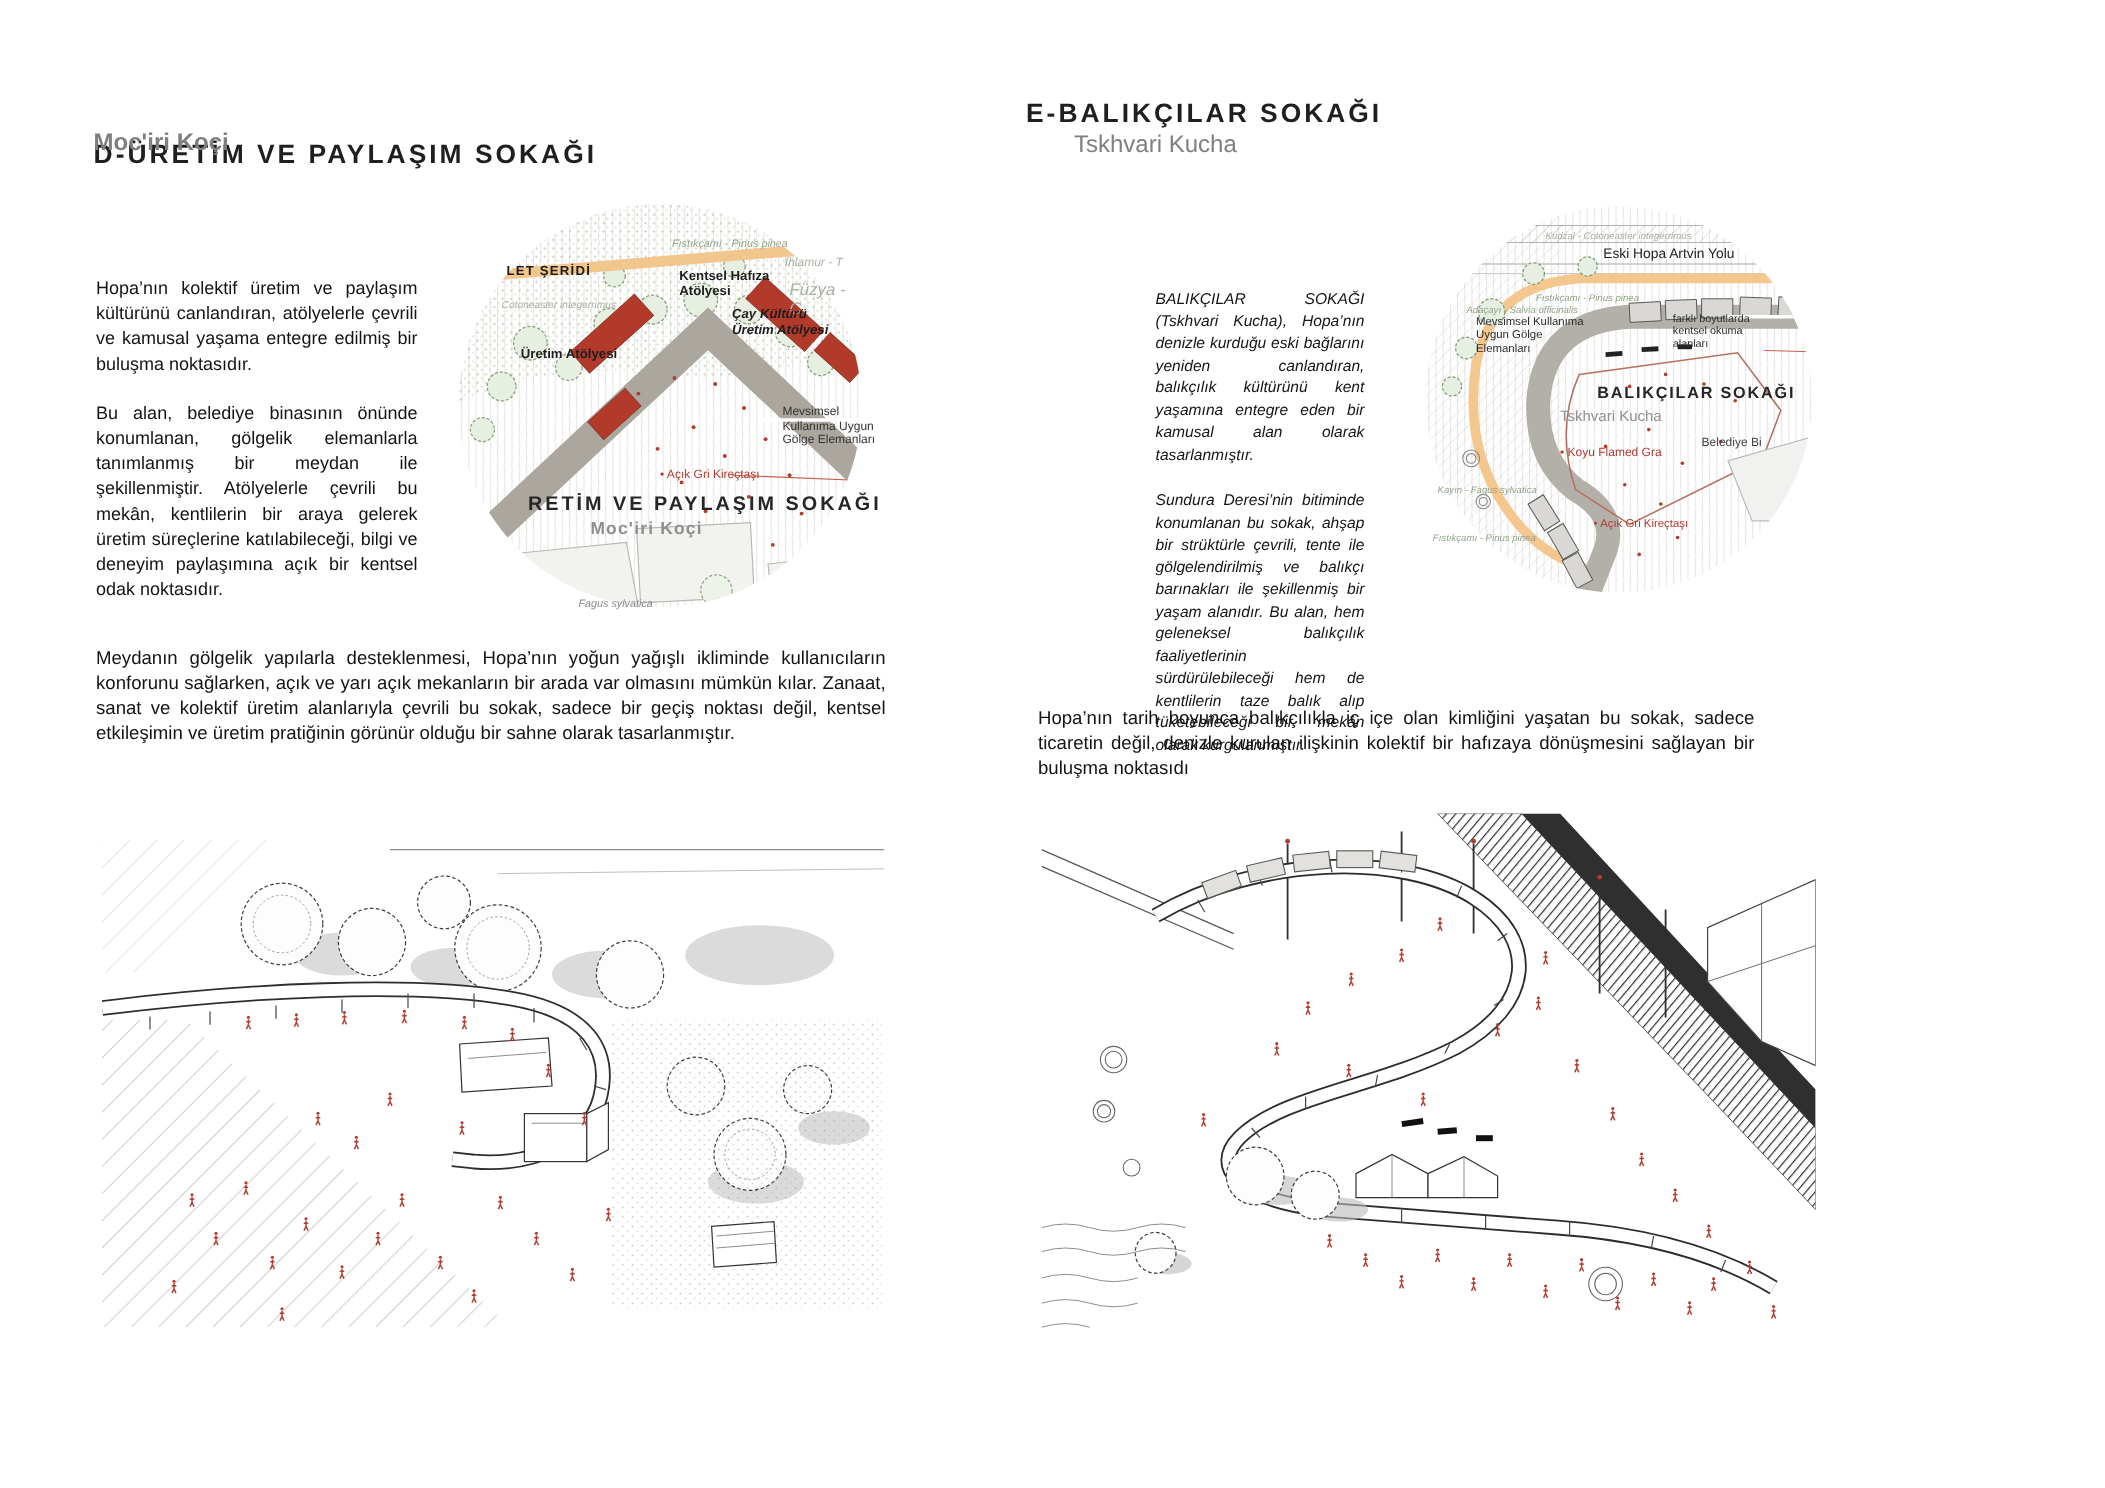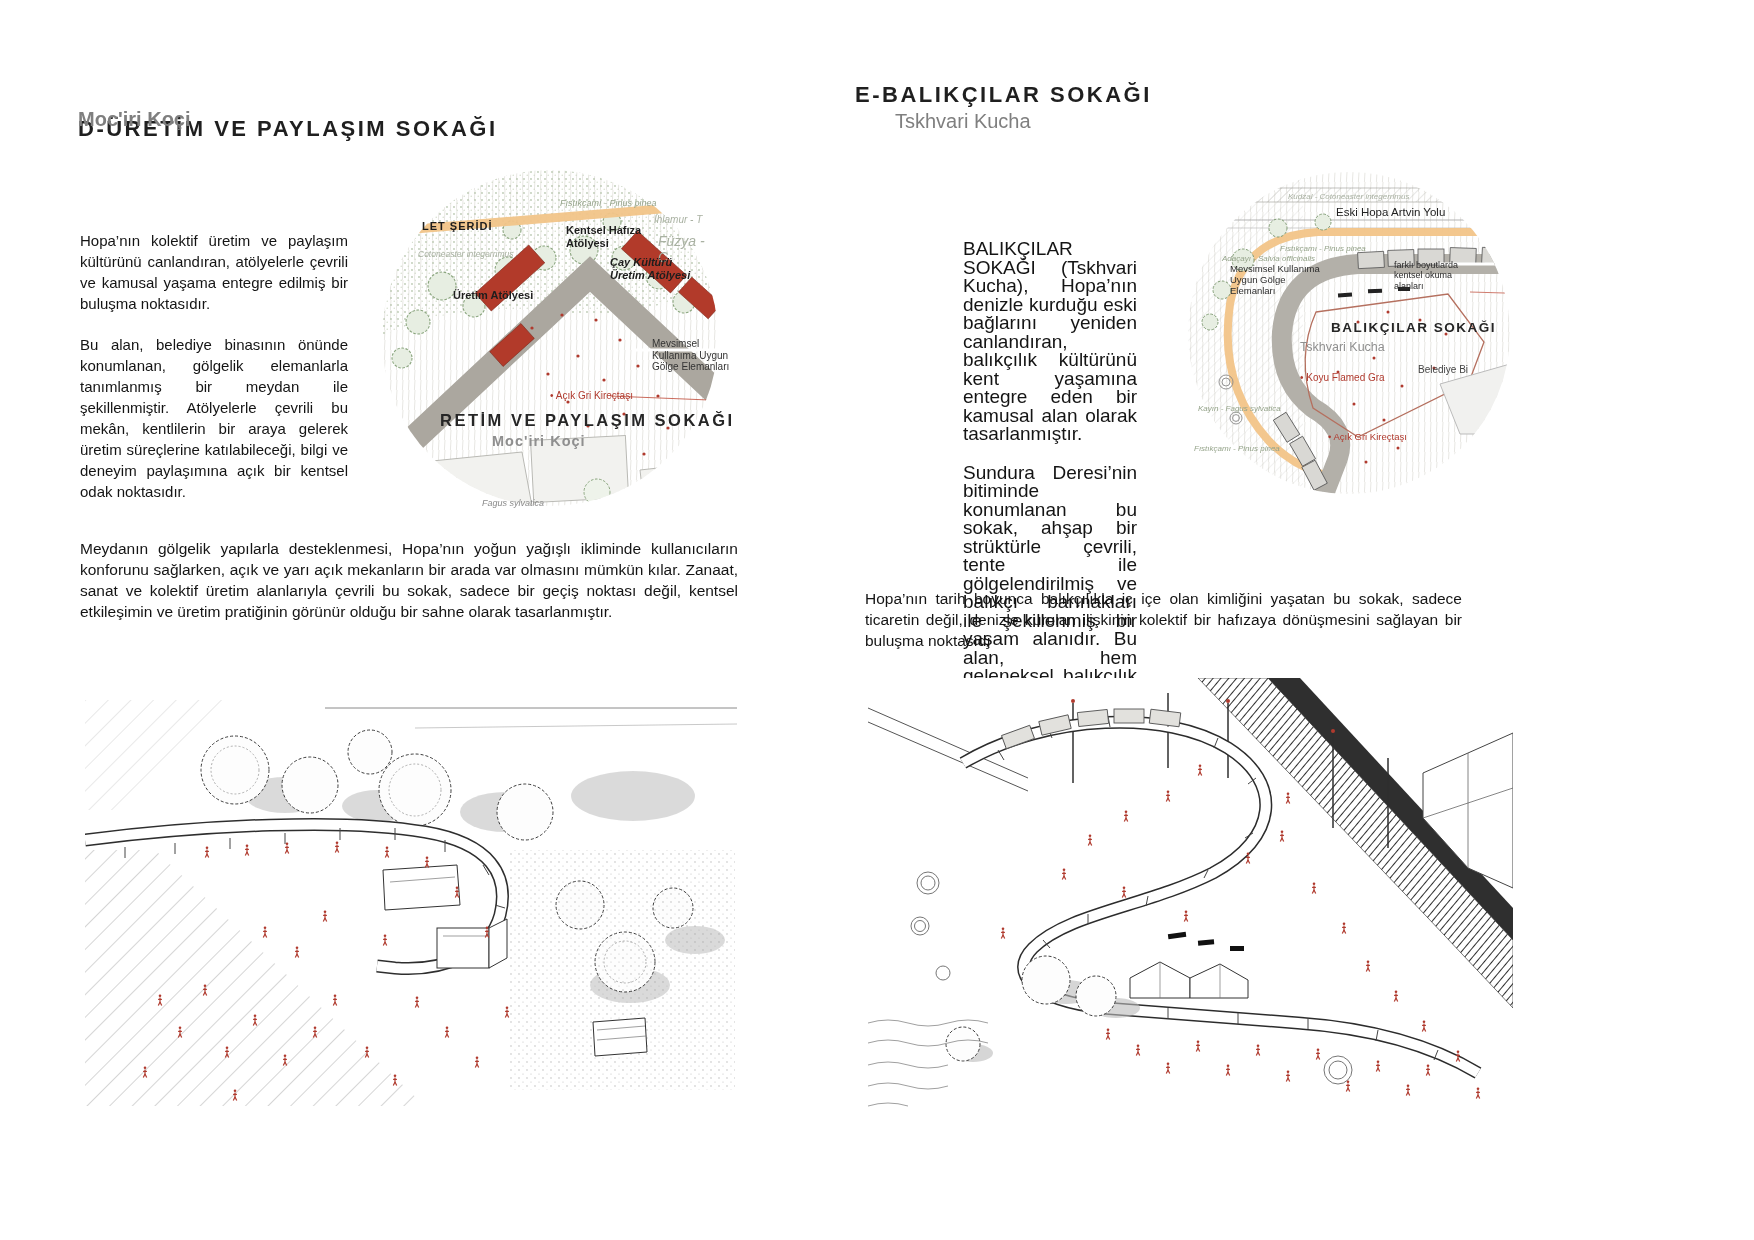--- a/index.html
+++ b/index.html
@@ -4,21 +4,21 @@
 <style>
   html,body{margin:0;padding:0;background:#fff;}
   .page{position:relative;width:1754px;height:1240px;background:#fff;overflow:hidden;
         font-family:"Liberation Sans",sans-serif;color:#161616;}
   .sec-title{position:absolute;font-size:22px;font-weight:bold;letter-spacing:2.5px;color:#1f1f1f;white-space:nowrap;}
   .sec-sub{position:absolute;font-size:20px;color:#7f7f7f;white-space:nowrap;}
   .sub-bold{font-weight:bold;}
   .col-text{position:absolute;text-align:justify;color:#141414;}
   .col-text p{margin:0 0 20px 0;}
   .left-col{left:80px;top:230px;width:268px;font-size:15px;line-height:21px;}
-  .right-col{left:963px;top:240px;width:174px;font-size:19px;line-height:18.5px;}
+  .right-col{left:963px;top:240px;width:174px;font-size:13px;line-height:18.5px;font-style:italic;}
   .wide-text{position:absolute;text-align:justify;font-size:15.5px;line-height:21px;color:#141414;}
   .wide-left{left:80px;top:538px;width:658px;}
   .wide-right{left:865px;top:588px;width:597px;}
   .map{position:absolute;}
   .map-art{position:absolute;inset:0;border-radius:50%;overflow:hidden;}
   .map-art svg{display:block;}
   .ml{position:absolute;font-size:10px;color:#1d1d1d;line-height:1.15;}
   .ml-b{font-weight:bold;}
   .ml-i{font-style:italic;color:#94a389;}
   .ml-ifaint{font-style:italic;color:#a9b1a2;}
@@ -104,21 +104,21 @@
       </svg>
     </div>
 
     <div class="ml ml-b" style="left:40px;top:50px;font-size:11px;letter-spacing:1px;">LET ŞERİDİ</div>
     <div class="ml ml-i" style="left:178px;top:28px;font-size:9px;">Fıstıkçamı - Pinus pinea</div>
     <div class="ml ml-ifaint" style="left:36px;top:80px;font-size:8.5px;width:112px;">Cotoneaster integerrimus</div>
     <div class="ml ml-b" style="left:184px;top:54px;font-size:11px;width:92px;">Kentsel Hafıza Atölyesi</div>
     <div class="ml ml-ifaint" style="left:272px;top:44px;font-size:10px;">Ihlamur - T</div>
     <div class="ml ml-ifaint" style="left:276px;top:63px;font-size:14px;">Füzya - C</div>
     <div class="ml ml-b" style="left:228px;top:86px;font-size:11px;width:90px;font-style:italic;">Çay Kültürü Üretim Atölyesi</div>
-    <div class="ml ml-b" style="left:52px;top:119px;font-size:11px;margin-left:19px;">Üretim Atölyesi</div>
+    <div class="ml ml-b" style="left:52px;top:119px;font-size:11px;">Üretim Atölyesi</div>
     <div class="ml" style="left:270px;top:168px;font-size:10px;width:90px;color:#333;">Mevsimsel Kullanıma Uygun Gölge Elemanları</div>
     <div class="ml ml-red" style="left:168px;top:220px;font-size:10px;">• Açık Gri Kireçtaşı</div>
     <div class="ml ml-street" style="left:10px;top:241px;font-size:16.5px;">RETİM VE PAYLAŞIM SOKAĞI</div>
     <div class="ml ml-gray ml-b" style="left:110px;top:263px;font-size:14.5px;letter-spacing:1px;">Moc'iri Koçi</div>
     <div class="ml ml-i" style="left:100px;top:328px;font-size:9px;color:#8a8a8a;">Fagus sylvatica</div>
   </div>
 
   <div class="wide-text wide-left">Meydanın gölgelik yapılarla desteklenmesi, Hopa’nın yoğun yağışlı ikliminde kullanıcıların konforunu sağlarken, açık ve yarı açık mekanların bir arada var olmasını mümkün kılar. Zanaat, sanat ve kolektif üretim alanlarıyla çevrili bu sokak, sadece bir geçiş noktası değil, kentsel etkileşimin ve üretim pratiğinin görünür olduğu bir sahne olarak tasarlanmıştır.</div>
 
   <div class="axon" style="left:85px;top:700px;width:652px;height:406px;">

